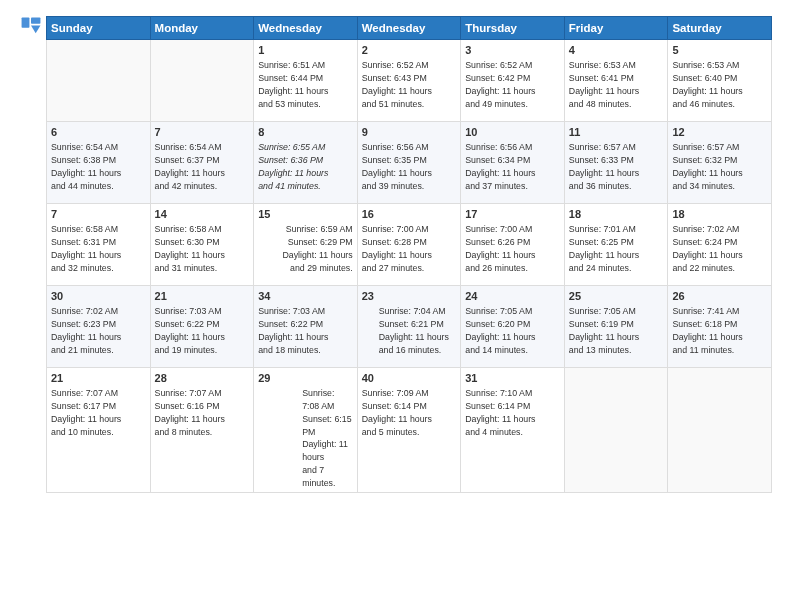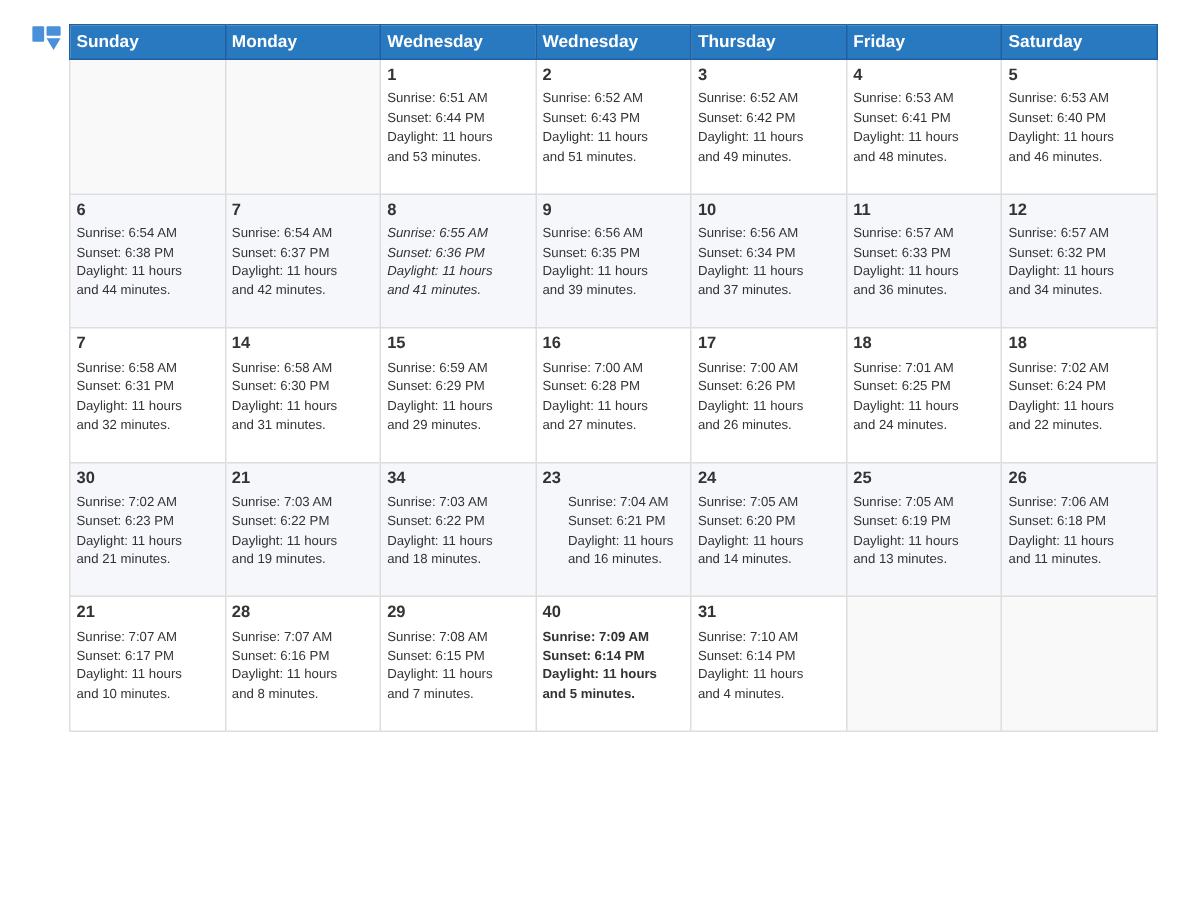--- a/index.html
+++ b/index.html
@@ -236,21 +236,21 @@
           </td>
           <td>
             <span class="day-num">14</span>
             <div class="cell-text" style="white-space: pre-line;">Sunrise: 6:58 AM
 Sunset: 6:30 PM
 Daylight: 11 hours
 and 31 minutes.</div>
           </td>
           <td>
             <span class="day-num">15</span>
-            <div class="cell-text" style="white-space: pre-line;">Sunrise: 6:59 AM
+            <div class="cell-text" style="white-space: pre-line; text-align: right;">Sunrise: 6:59 AM
 Sunset: 6:29 PM
 Daylight: 11 hours
 and 29 minutes.</div>
           </td>
           <td>
             <span class="day-num">16</span>
             <div class="cell-text" style="white-space: pre-line;">Sunrise: 7:00 AM
 Sunset: 6:28 PM
 Daylight: 11 hours
 and 27 minutes.</div>
@@ -315,21 +315,21 @@
           </td>
           <td>
             <span class="day-num">25</span>
             <div class="cell-text" style="white-space: pre-line;">Sunrise: 7:05 AM
 Sunset: 6:19 PM
 Daylight: 11 hours
 and 13 minutes.</div>
           </td>
           <td>
             <span class="day-num">26</span>
-            <div class="cell-text" style="white-space: pre-line;">Sunrise: 7:06 AM
+            <div class="cell-text" style="white-space: pre-line;">Sunrise: 7:41 AM
 Sunset: 6:18 PM
 Daylight: 11 hours
 and 11 minutes.</div>
           </td>
         </tr>
         <tr>
           <td>
             <span class="day-num">21</span>
             <div class="cell-text" style="white-space: pre-line;">Sunrise: 7:07 AM
 Sunset: 6:17 PM
@@ -338,28 +338,28 @@
           </td>
           <td>
             <span class="day-num">28</span>
             <div class="cell-text" style="white-space: pre-line;">Sunrise: 7:07 AM
 Sunset: 6:16 PM
 Daylight: 11 hours
 and 8 minutes.</div>
           </td>
           <td>
             <span class="day-num">29</span>
-            <div class="cell-text" style="white-space: pre-line;">Sunrise: 7:08 AM
+            <div class="cell-text" style="white-space: pre-line; margin-left: 44px;">Sunrise: 7:08 AM
 Sunset: 6:15 PM
 Daylight: 11 hours
 and 7 minutes.</div>
           </td>
           <td>
             <span class="day-num">40</span>
-            <div class="cell-text" style="white-space: pre-line; font-weight: bold;">Sunrise: 7:09 AM
+            <div class="cell-text" style="white-space: pre-line;">Sunrise: 7:09 AM
 Sunset: 6:14 PM
 Daylight: 11 hours
 and 5 minutes.</div>
           </td>
           <td>
             <span class="day-num">31</span>
             <div class="cell-text" style="white-space: pre-line;">Sunrise: 7:10 AM
 Sunset: 6:14 PM
 Daylight: 11 hours
 and 4 minutes.</div>

